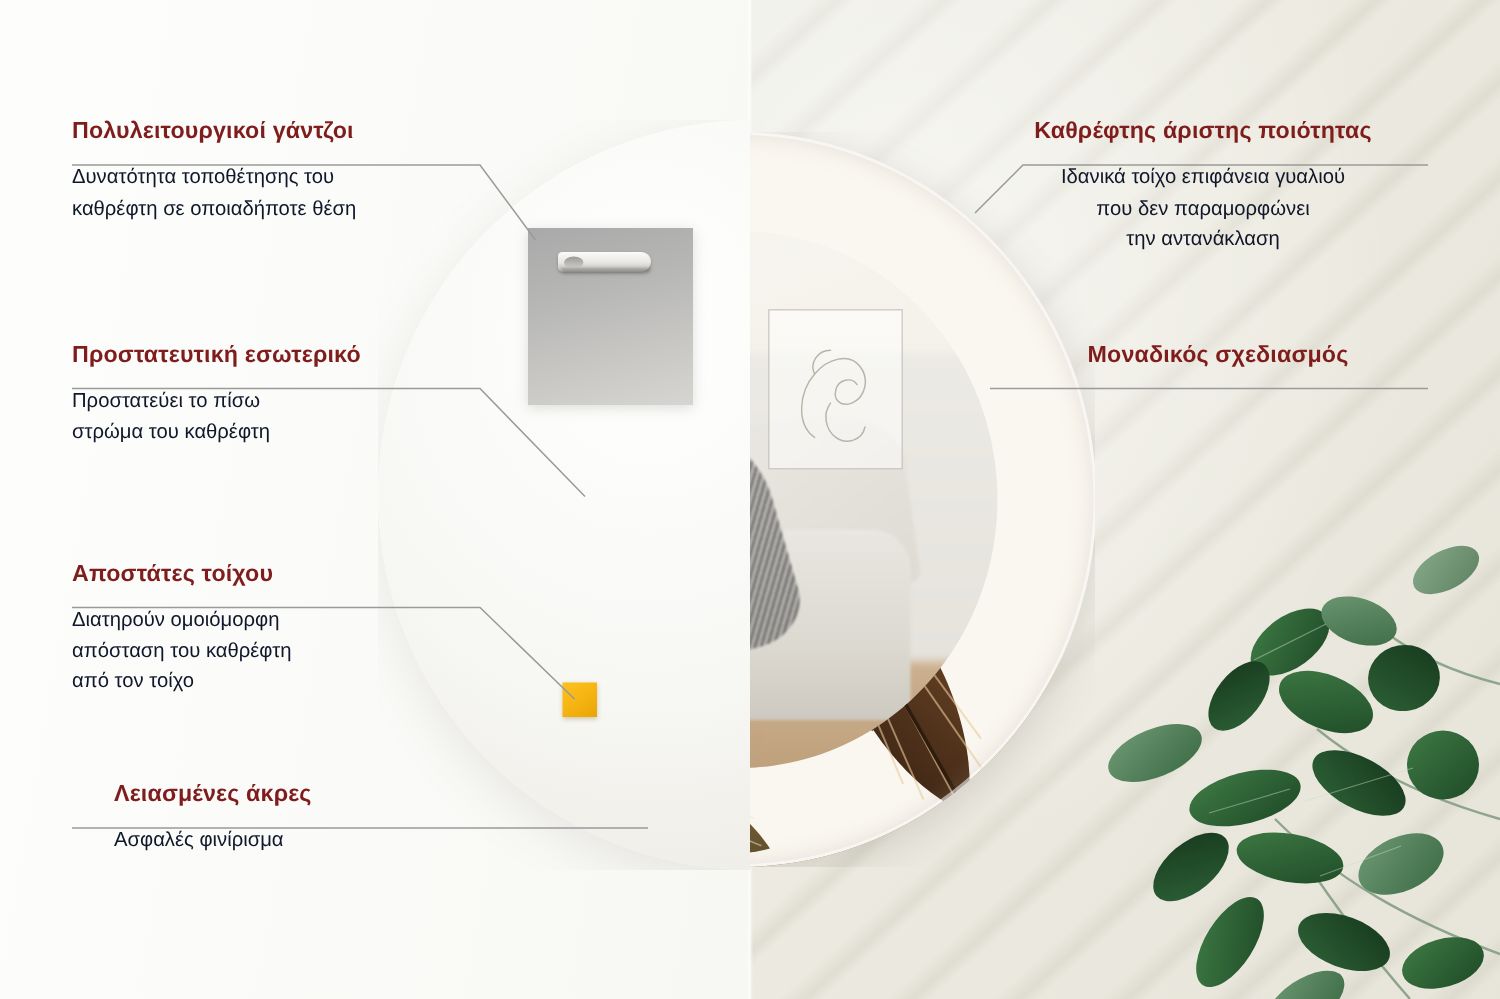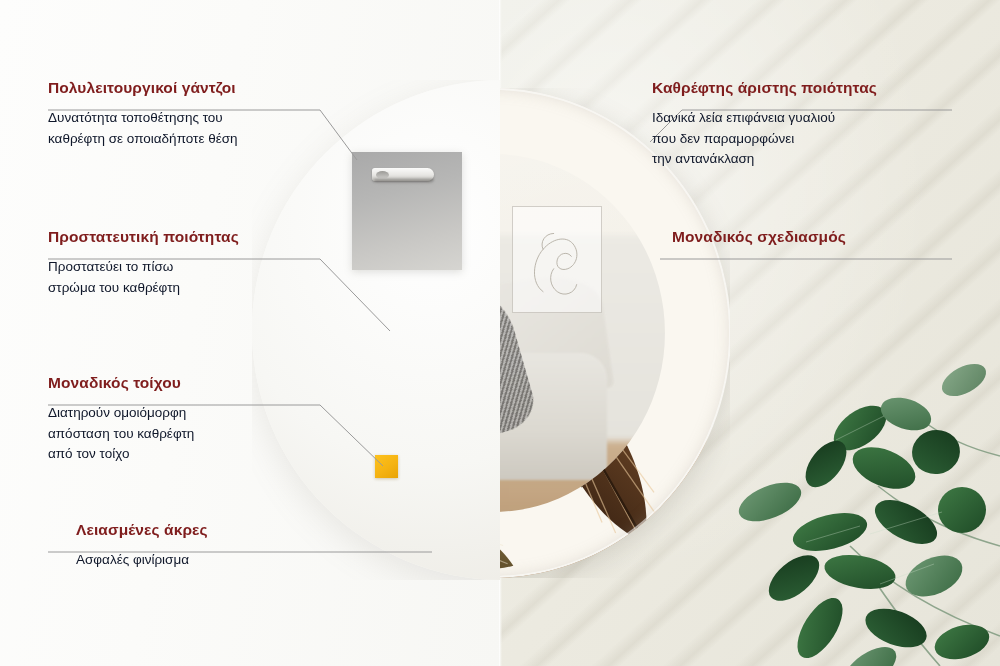--- a/index.html
+++ b/index.html
@@ -178,21 +178,21 @@
     white-space: nowrap;
   }
   .callout p {
     font-size: 13.5px;
     font-weight: 400;
     color: #0f172a;
     line-height: 1.52;
     margin-top: 11px;
     white-space: pre-line;
   }
-  .callout.right { text-align: left; }
+  .callout.right { text-align: center; }
 
   
   .foliage { position: absolute; right: 0; bottom: 0; width: 290px; height: 330px; }
   .foliage svg { width: 100%; height: 100%; display: block; }
 </style>
 </head>
 <body>
 
 <div id="stage">
 
@@ -355,40 +355,40 @@
     </g>
   </svg>
 
   <div class="callout" style="left:48px; top:78px; width:260px;">
     <h3>Πολυλειτουργικοί γάντζοι</h3>
     <p>Δυνατότητα τοποθέτησης του
 καθρέφτη σε οποιαδήποτε θέση</p>
   </div>
 
   <div class="callout" style="left:48px; top:227px; width:260px;">
-    <h3>Προστατευτική ποιότητας</h3>
+    <h3>Προστατευτική εσωτερικό</h3>
     <p>Προστατεύει το πίσω
 στρώμα του καθρέφτη</p>
   </div>
 
   <div class="callout" style="left:48px; top:373px; width:260px;">
-    <h3>Μοναδικός τοίχου</h3>
+    <h3>Αποστάτες τοίχου</h3>
     <p>Διατηρούν ομοιόμορφη
 απόσταση του καθρέφτη
 από τον τοίχο</p>
   </div>
 
   <div class="callout" style="left:48px; top:520px; width:260px;margin-left:28px;">
     <h3>Λειασμένες άκρες</h3>
     <p>Ασφαλές φινίρισμα</p>
   </div>
 
   <div class="callout right" style="right:48px; top:78px; width:300px;">
     <h3>Καθρέφτης άριστης ποιότητας</h3>
-    <p>Ιδανικά λεία επιφάνεια γυαλιού
+    <p>Ιδανικά τοίχο επιφάνεια γυαλιού
 που δεν παραμορφώνει
 την αντανάκλαση</p>
   </div>
 
   <div class="callout right" style="right:48px; top:227px; width:280px;">
     <h3>Μοναδικός σχεδιασμός</h3>
   </div>
 
   <div class="foliage">
     <svg viewBox="0 0 290 330" preserveAspectRatio="none">

